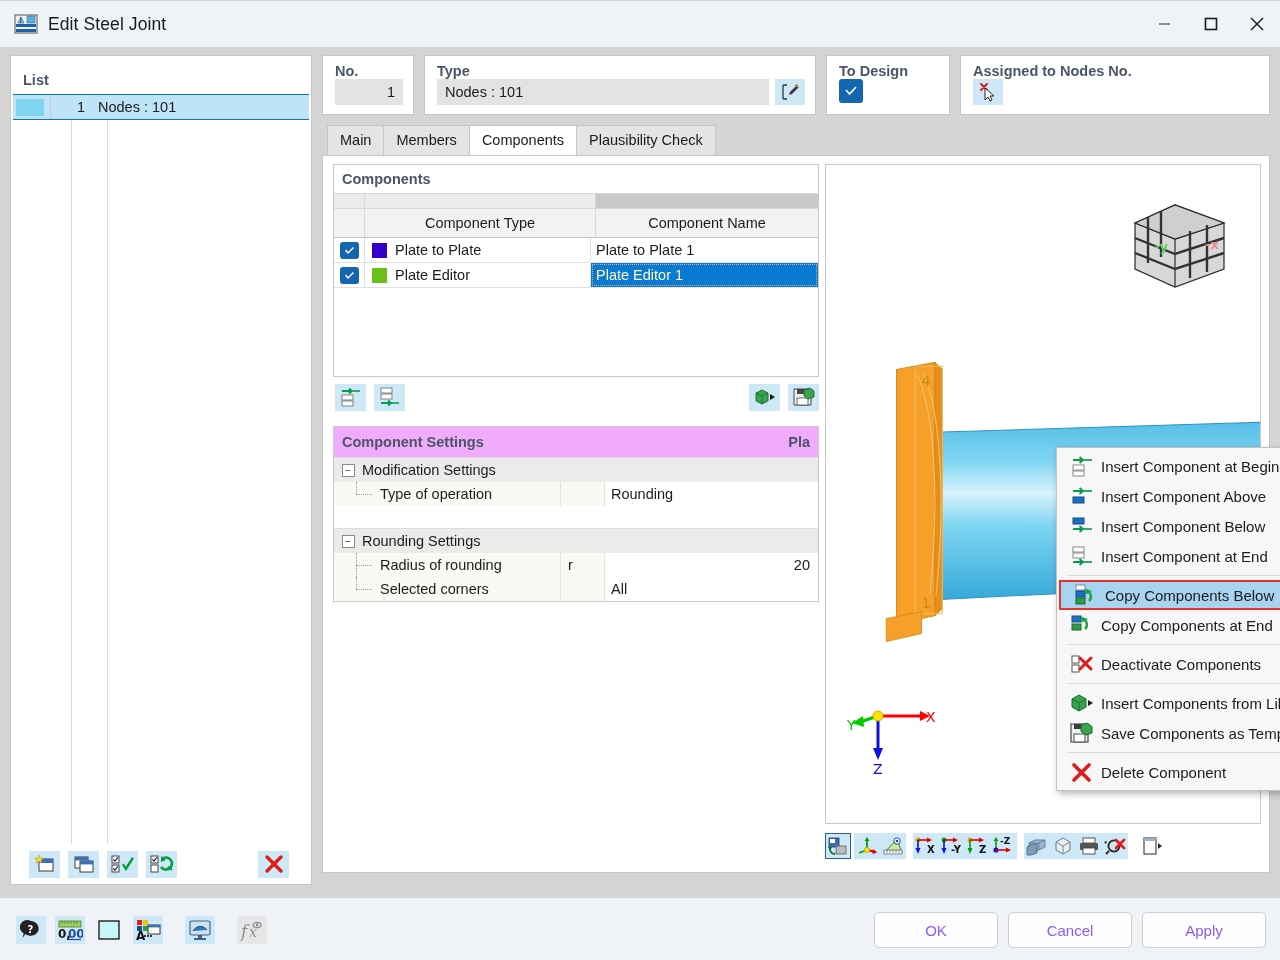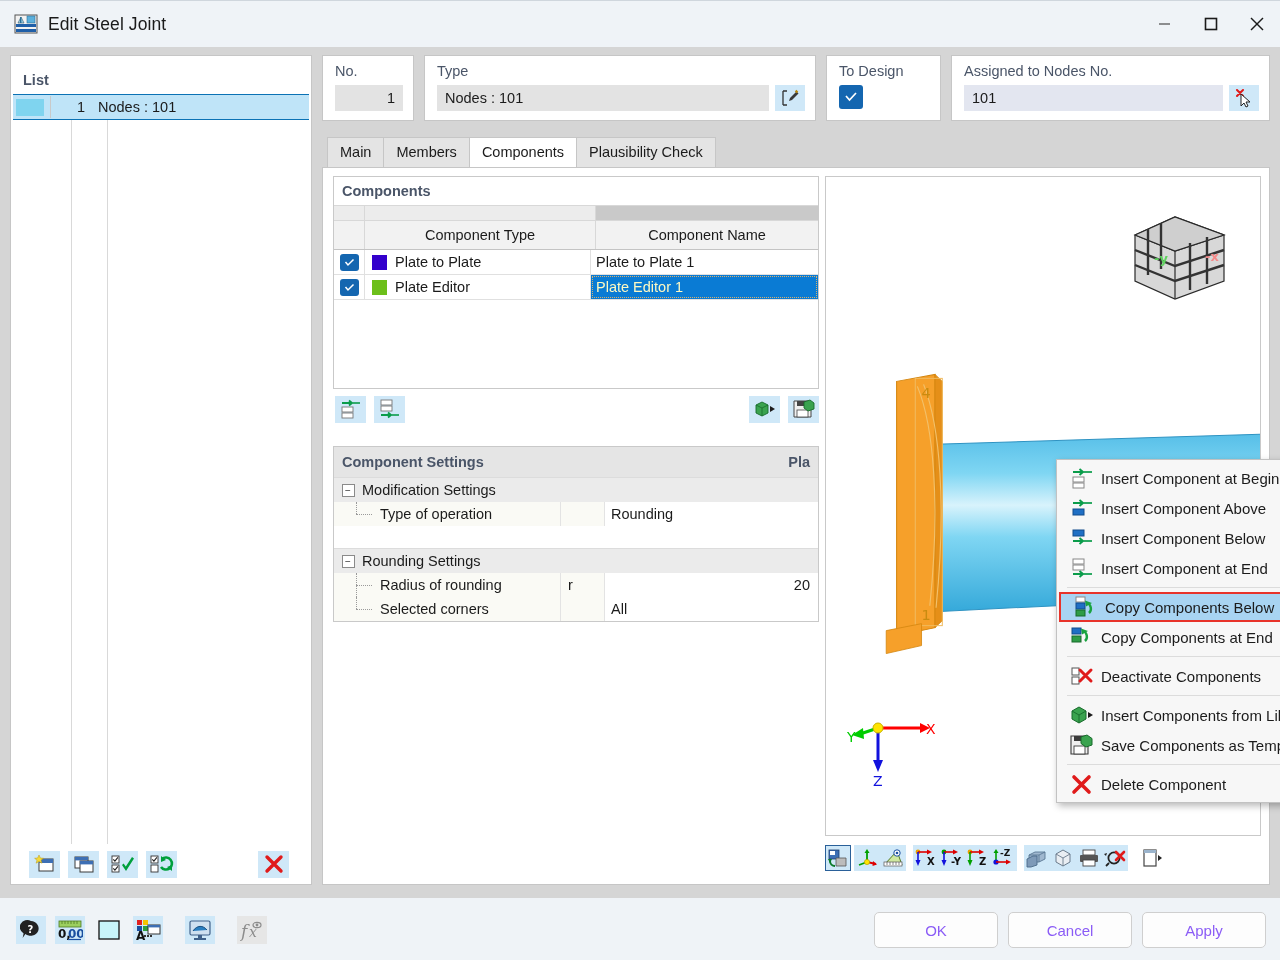--- a/index.html
+++ b/index.html
@@ -53,31 +53,31 @@
   .list-vline{position:absolute;left:60px;top:26px;bottom:0;width:1px;background:#d9d9d9;}
   .list-vline2{position:absolute;left:96px;top:26px;bottom:0;width:1px;background:#d9d9d9;}
   .left-tools{height:40px;display:flex;align-items:center;padding-left:18px;gap:8px;}
   .tbtn{width:31px;height:27px;background:#cfe8f8;display:flex;align-items:center;justify-content:center;}
   .spacer-flex{flex:1;}
 
   
   .right-panel{flex:1;display:flex;flex-direction:column;}
   .top-fields{display:flex;gap:10px;}
   .fld{background:#fff;border:1px solid #c6c6c6;padding:7px 10px 9px 12px;box-sizing:border-box;}
-  .fld-label{font-weight:normal;color:#4a5568;font-size:14.5px;margin-bottom:6px;}
+  .fld-label{font-weight:bold;color:#4a5568;font-size:14.5px;}
   .fld-input{
     background:#e3e3e3;height:26px;line-height:26px;font-size:14.5px;padding:0 8px;box-sizing:border-box;
   }
   .fld-input.blueish{background:#e3e6f0;}
   .fld-row{display:flex;align-items:center;gap:6px;}
   .chk-blue{width:24px;height:24px;background:#1466b0;border-radius:3px;display:flex;align-items:center;justify-content:center;}
   .mini-btn{width:30px;height:26px;background:#cfe8f8;display:flex;align-items:center;justify-content:center;flex:0 0 auto;}
 
   
-  .tabs{display:flex;margin-top:16px;padding-left:5px;}
+  .tabs{display:flex;margin-top:10px;padding-left:5px;}
   .tab{
     padding:6px 12px 7px 12px;font-size:14.5px;background:#e4e4e4;border:1px solid #c6c6c6;border-bottom:none;
     margin-right:-1px;color:#1b1b1b;
   }
   .tab.active{background:#fff;position:relative;z-index:3;}
   .tab-panel{background:#fff;border:1px solid #c6c6c6;height:716px;position:relative;display:flex;}
   .tab-left{width:496px;padding:8px 0 0 10px;box-sizing:border-box;position:relative;}
   .tab-right{flex:1;padding:8px 8px 8px 6px;box-sizing:border-box;display:flex;flex-direction:column;}
 
   
@@ -95,21 +95,21 @@
   .gr-chk{width:30px;display:flex;align-items:center;justify-content:center;border-right:1px solid #e0e0e0;}
   .gr-type{flex:1;display:flex;align-items:center;gap:8px;padding-left:7px;border-right:1px solid #e0e0e0;}
   .gr-name{width:222px;display:flex;align-items:center;padding-left:5px;}
   .gr-name.sel{background:#0a7bd4;color:#fef9c3;outline:1px dotted #d9b06a;outline-offset:-2px;}
   .sw{width:15px;height:15px;}
   .mini-chk{width:19px;height:17px;background:#1466b0;border-radius:3px;display:flex;align-items:center;justify-content:center;}
   .grid-blank{height:88px;background:#fff;}
   .grid-tools{height:34px;display:flex;align-items:center;gap:8px;padding:3px 0 0 2px;}
 
   
-  .settings-box{border:1px solid #c9c9c9;margin-top:20px;background:#e5e5e5;}
+  .settings-box{border:1px solid #c9c9c9;margin-top:12px;background:#f0abfc;}
   .settings-head{display:flex;font-weight:bold;color:#4a5568;font-size:14.5px;padding:7px 8px 7px 8px;justify-content:space-between;}
   .set-group{display:flex;height:24px;background:#ebebeb;align-items:center;font-size:14.5px;border-top:1px solid #dcdcdc;}
   .set-exp{width:28px;display:flex;align-items:center;justify-content:center;}
   .exp-box{width:11px;height:11px;border:1px solid #8a8a8a;background:#fff;display:flex;align-items:center;justify-content:center;font-size:10px;line-height:9px;color:#333;}
   .set-row{display:flex;height:24px;font-size:14.5px;align-items:stretch;background:#fff;}
   .sr-tree{width:46px;background:#fafaf5;position:relative;}
   .sr-name{width:180px;background:#fafaf5;display:flex;align-items:center;border-right:1px solid #e3e3e3;}
   .sr-sym{width:36px;background:#fafaf5;display:flex;align-items:center;padding-left:7px;border-right:1px solid #e3e3e3;}
   .sr-val{flex:1;display:flex;align-items:center;padding-left:6px;background:#fff;}
   .sr-val.right{justify-content:flex-end;padding-right:8px;}
@@ -260,33 +260,32 @@
               <div class="mini-btn">
                 <svg width="20" height="18" viewBox="0 0 20 18">
                   <path d="M3 2 L3 16 M3 2 L7 2 M3 16 L7 16" stroke="#333" stroke-width="1.3" fill="none"></path>
                   <path d="M16.5 2.5 L10 9 L9 12 L12 11 L18.5 4.5 Z" fill="#3a3a3a"></path>
                   <path d="M15.6 1.6 L17.5 3.5" stroke="#b8860b" stroke-width="2.2"></path>
                 </svg>
               </div>
             </div>
           </div>
 
-          <div class="fld" style="width:115px">
+          <div class="fld" style="width:124px">
             <div class="fld-label">To Design</div>
             <div class="chk-blue">
               <svg width="14" height="12">
                   <path d="M2 5 L5.5 9 L12 2" stroke="#fff" stroke-width="1.7" fill="none"></path>
                 </svg>
             </div>
           </div>
 
           <div class="fld" style="flex:1">
             <div class="fld-label">Assigned to Nodes No.</div>
             <div class="fld-row">
-              <div class="fld-input blueish" style="flex:1">101</div>
               <div class="mini-btn">
                 <svg width="20" height="19" viewBox="0 0 20 19">
                   <path d="M3 1 L9 7 M9 1 L3 7" stroke="#e01b1b" stroke-width="2" stroke-linecap="round"></path>
                   <path d="M7 5 L7 17 L10 14 L12 18 L14 17 L12 13 L16 13 Z" fill="#fff" stroke="#222" stroke-width="1"></path>
                 </svg>
               </div>
             </div>
           </div>
         </div>
 

